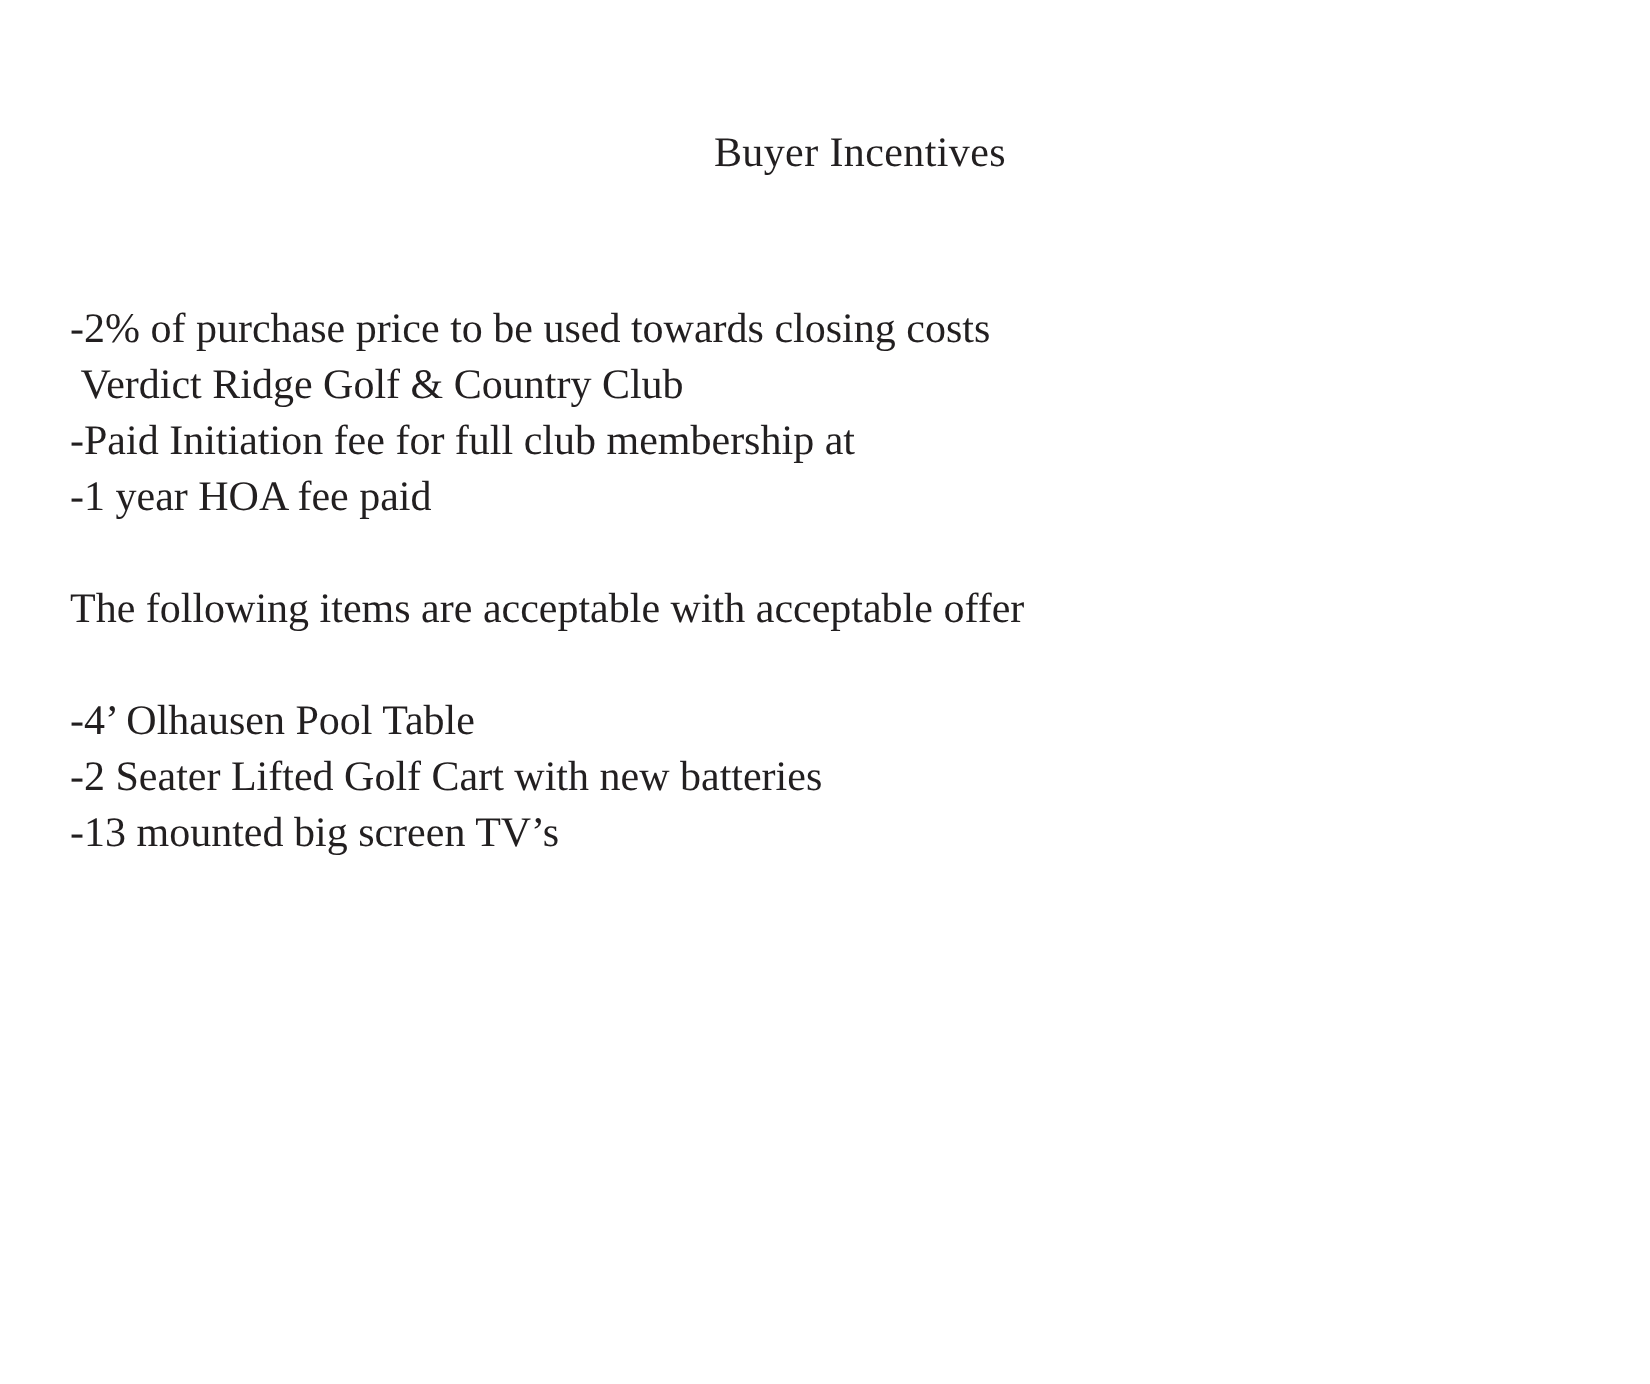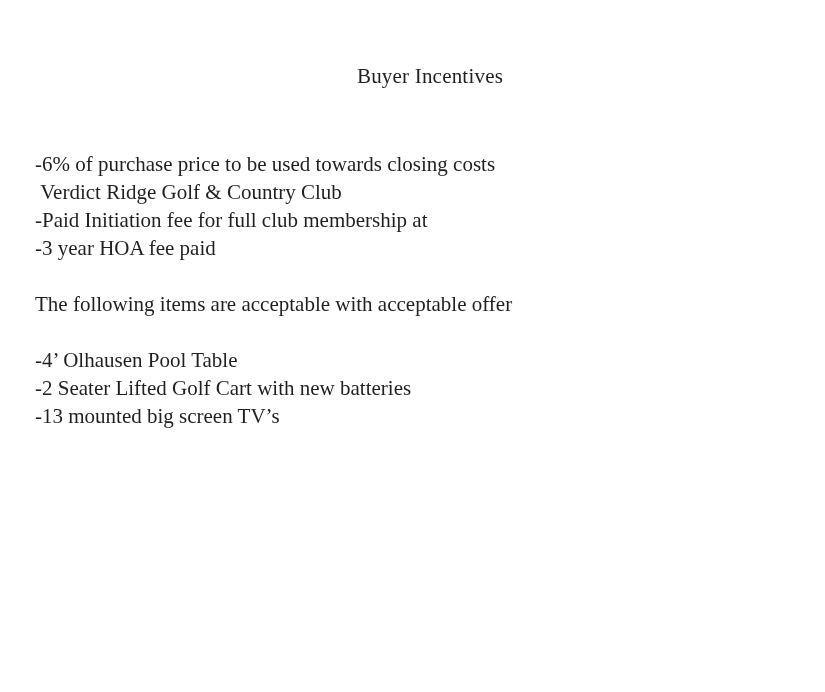--- a/index.html
+++ b/index.html
@@ -43,24 +43,24 @@
   }
 </style>
 </head>
 <body>
 
 <div class="page">
 
   <h1 class="title">Buyer Incentives</h1>
 
   <div class="body-block">
-    <div class="line">-6% of purchase price to be used towards closing costs</div>
+    <div class="line">-2% of purchase price to be used towards closing costs</div>
     <div class="line"> Verdict Ridge Golf &amp; Country Club</div>
     <div class="line">-Paid Initiation fee for full club membership at</div>
-    <div class="line">-3 year HOA fee paid</div>
+    <div class="line">-1 year HOA fee paid</div>
   </div>
 
   <div class="line spaced-block">The following items are acceptable with acceptable offer</div>
 
   <div class="spaced-block">
     <div class="line">-4’ Olhausen Pool Table</div>
     <div class="line">-2 Seater Lifted Golf Cart with new batteries</div>
     <div class="line">-13 mounted big screen TV’s</div>
   </div>
 

